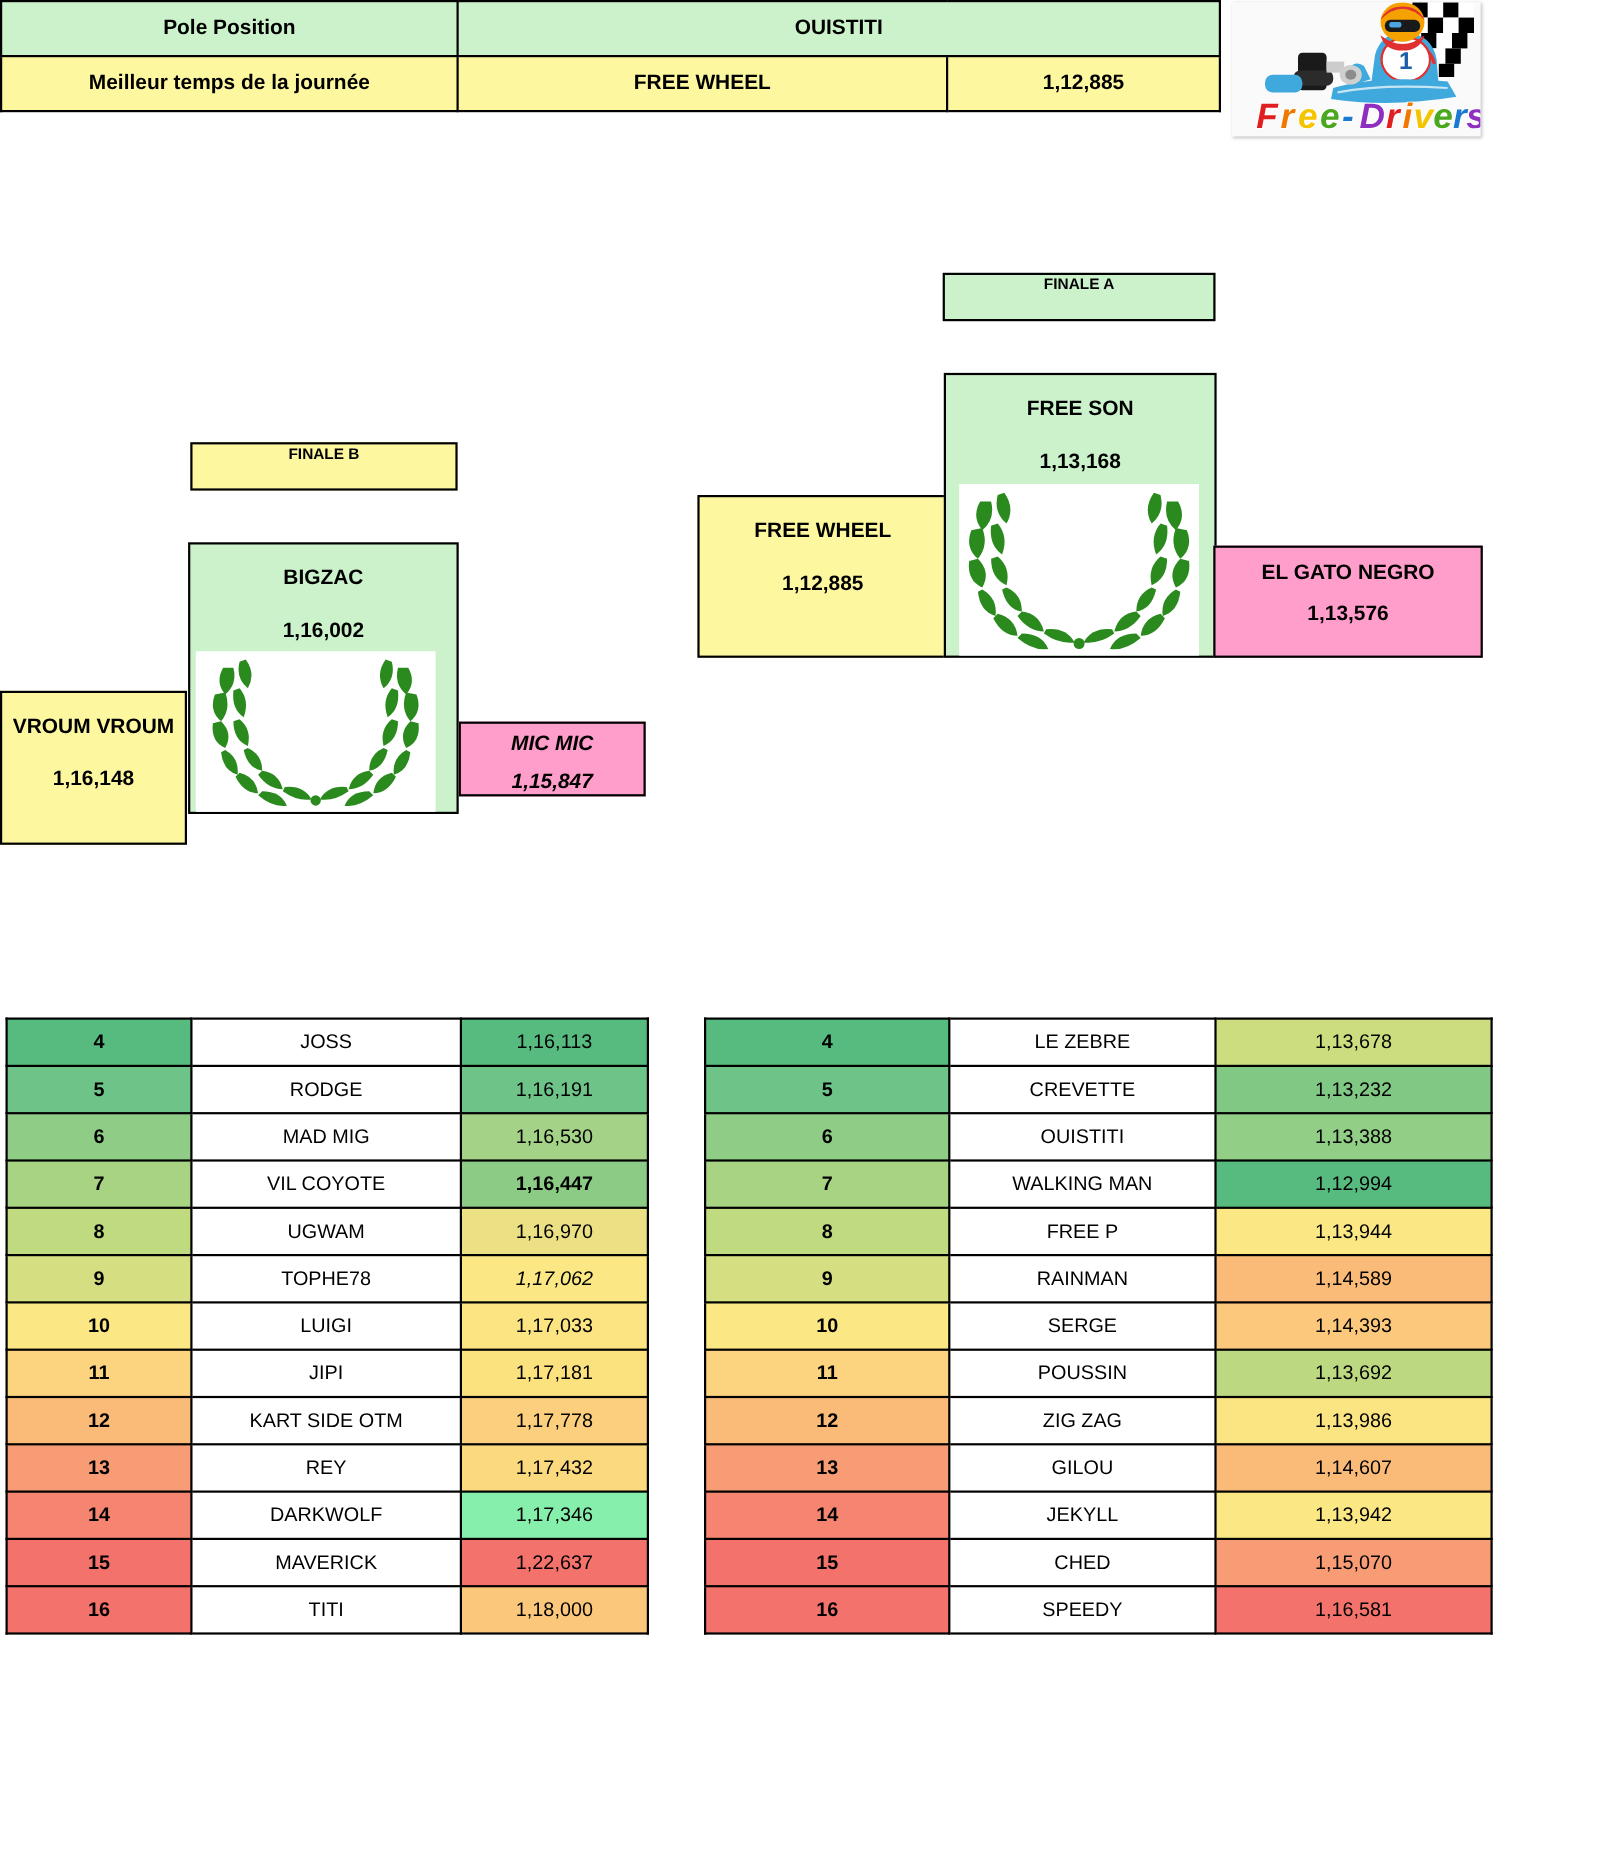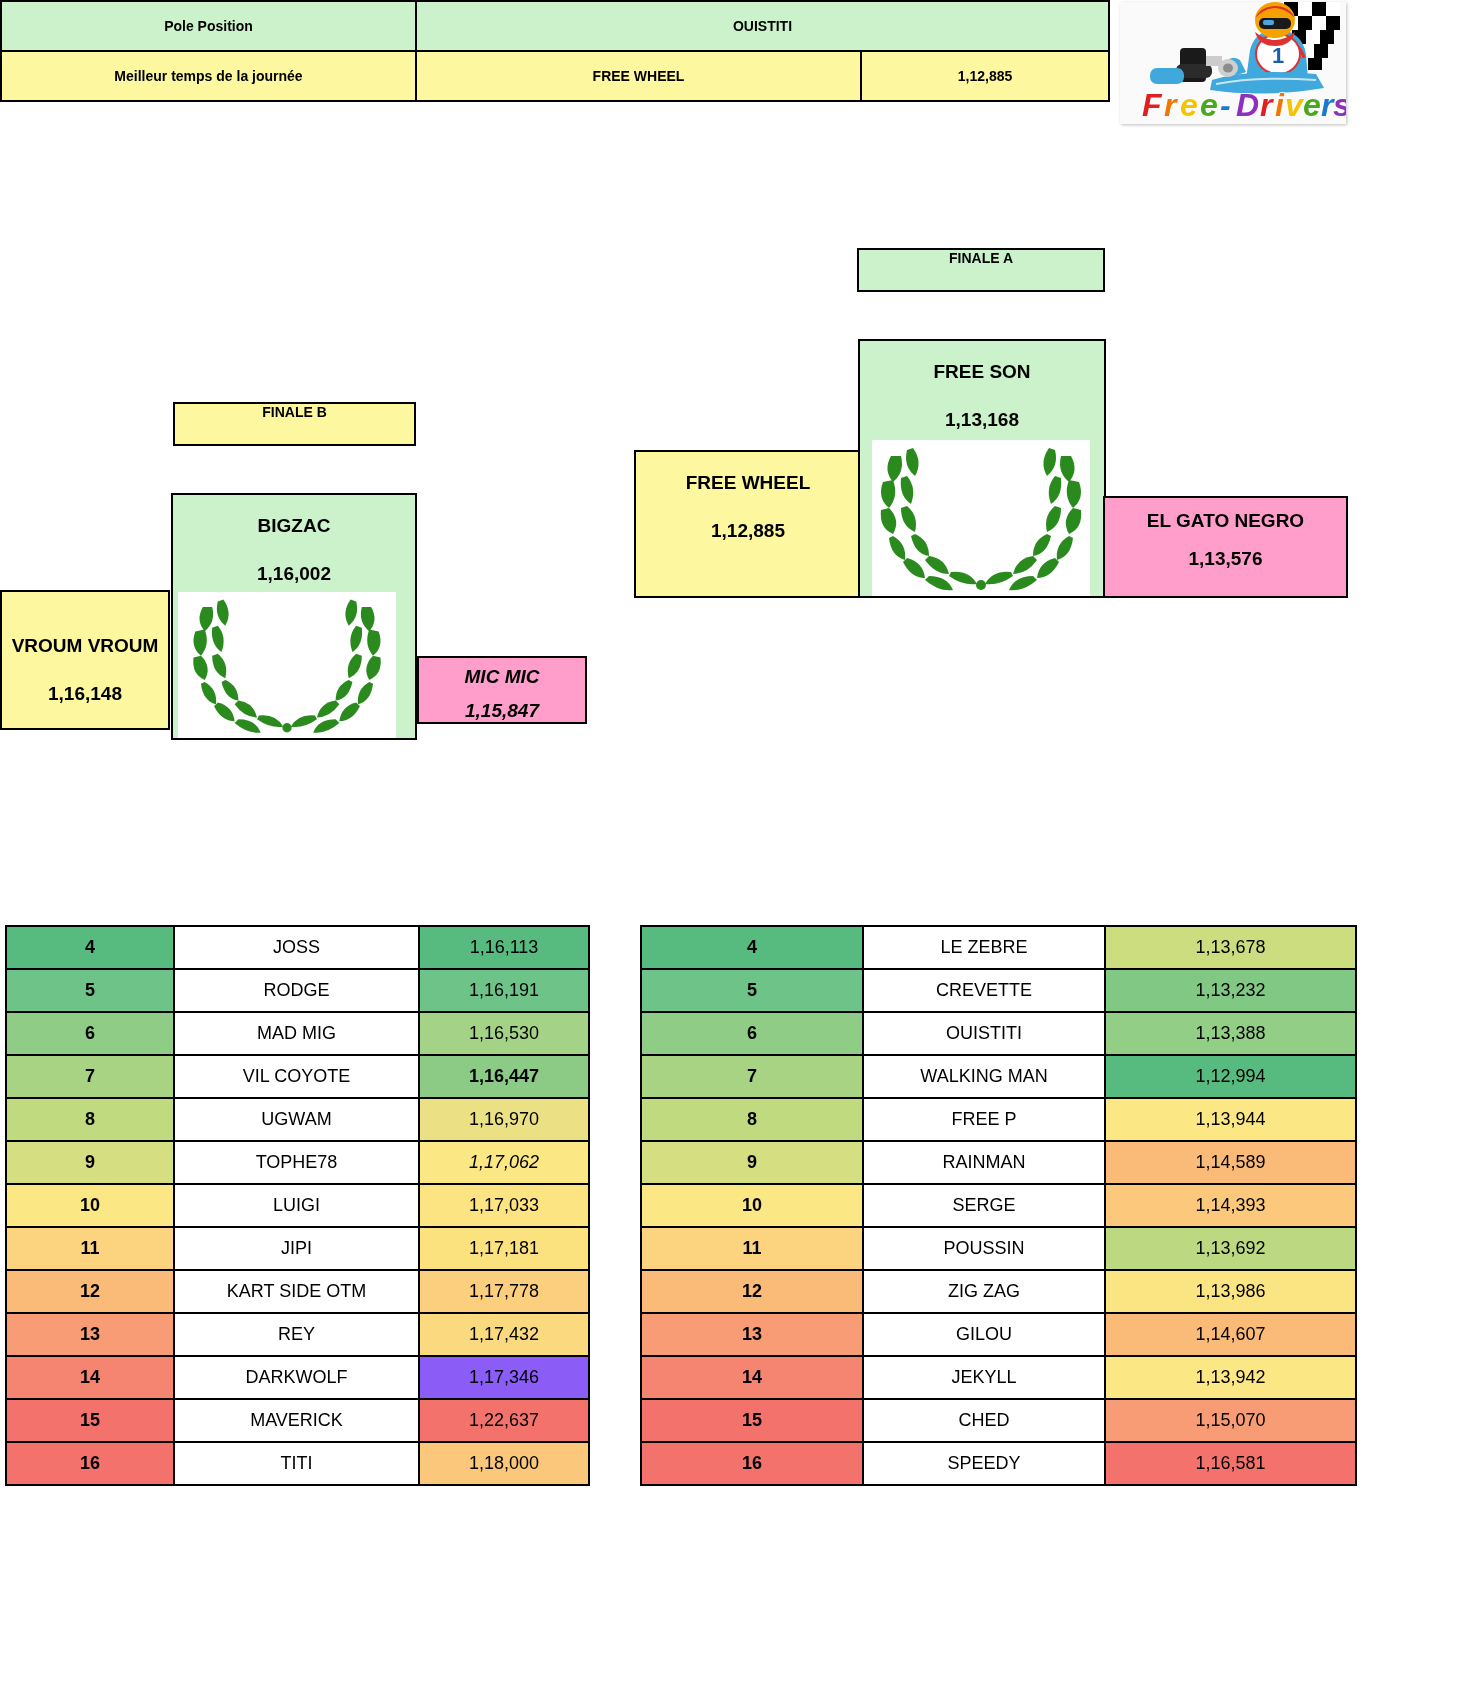--- a/index.html
+++ b/index.html
@@ -23,21 +23,21 @@
     width: 1108px;
     border-collapse: collapse;
     table-layout: fixed;
   }
   #top-summary td {
     border: 2px solid #000000;
     height: 46px;
     text-align: center;
     vertical-align: middle;
     font-weight: bold;
-    font-size: 14px;
+    font-size: 19px;
     color: #000000;
   }
   .cell-green { background: #ccf2cc; }
   .cell-yellow { background: #fdf7a0; }
 
   
   #logo {
     position: absolute;
     left: 1120px;
     top: 2px;
@@ -267,21 +267,21 @@
 
 <div class="podium-block podium-third" style="left:1103px; top:496px; width:245px; height:102px;">
   <div class="pname" style="margin-top:12px;">EL GATO NEGRO</div>
   <div class="ptime" style="margin-top:16px;">1,13,576</div>
 </div>
 
 <div class="podium-title podium-second" style="left:173px; top:402px; width:243px; height:44px;">
   <span>FINALE B</span>
 </div>
 
-<div class="podium-block podium-second" style="left:0px; top:590px; width:170px; height:140px;justify-content:center;">
+<div class="podium-block podium-second" style="left:0px; top:628px; width:170px; height:140px;">
   <div class="pname">VROUM VROUM</div>
   <div class="ptime">1,16,148</div>
 </div>
 
 <div class="podium-block podium-first" style="left:171px; top:493px; width:246px; height:247px;">
   <div class="pname">BIGZAC</div>
   <div class="ptime">1,16,002</div>
 </div>
 <div class="wreath-wrap" style="left:178px; top:592px; width:218px; height:146px;">
   <svg width="216" height="144" viewBox="0 0 216 154">
@@ -377,21 +377,21 @@
         <td class="time" style="background: rgb(251, 207, 125);">1,17,778</td>
       </tr>
       <tr>
         <td class="rank" style="background: rgb(247, 156, 116);">13</td>
         <td class="name">REY</td>
         <td class="time" style="background: rgb(251, 218, 127);">1,17,432</td>
       </tr>
       <tr>
         <td class="rank" style="background: rgb(245, 132, 112);">14</td>
         <td class="name">DARKWOLF</td>
-        <td class="time" style="background: #8b5cf6;">1,17,346</td>
+        <td class="time" style="background: #86efac;">1,17,346</td>
       </tr>
       <tr>
         <td class="rank" style="background: rgb(244, 114, 108);">15</td>
         <td class="name">MAVERICK</td>
         <td class="time" style="background: rgb(244, 114, 108);">1,22,637</td>
       </tr>
       <tr>
         <td class="rank" style="background: rgb(244, 114, 108);">16</td>
         <td class="name">TITI</td>
         <td class="time" style="background: rgb(251, 200, 123);">1,18,000</td>

